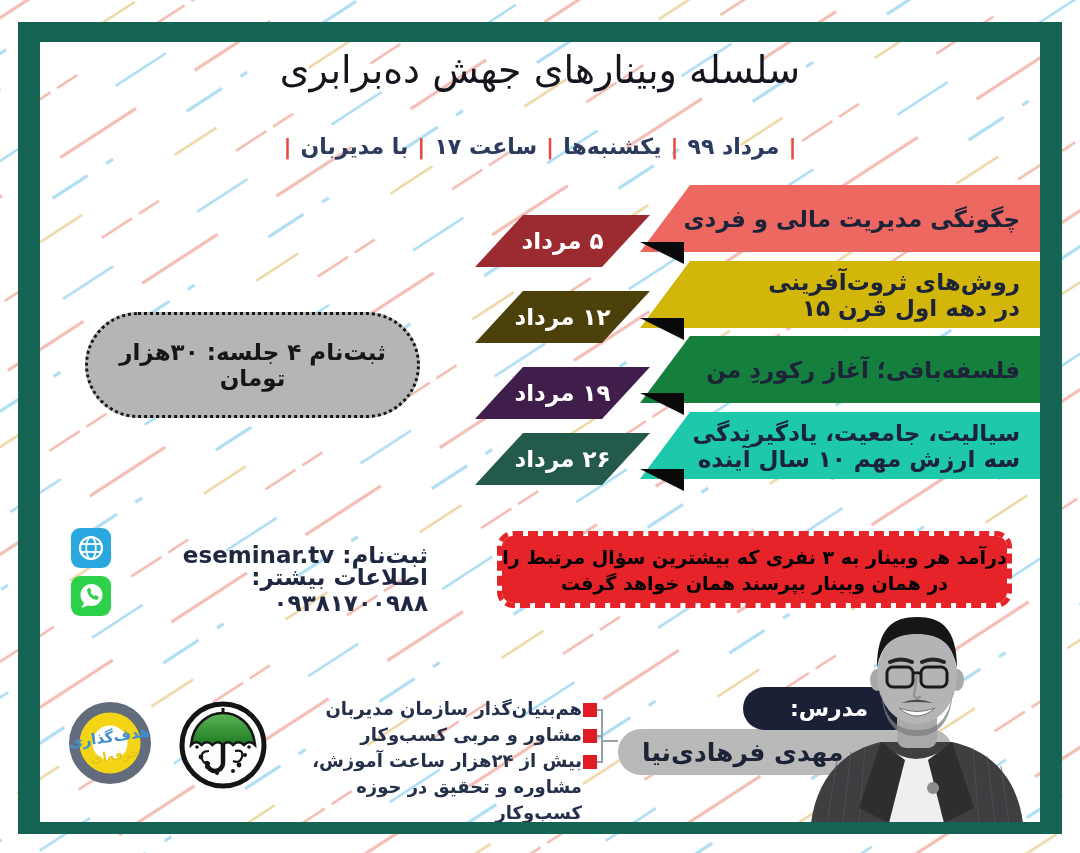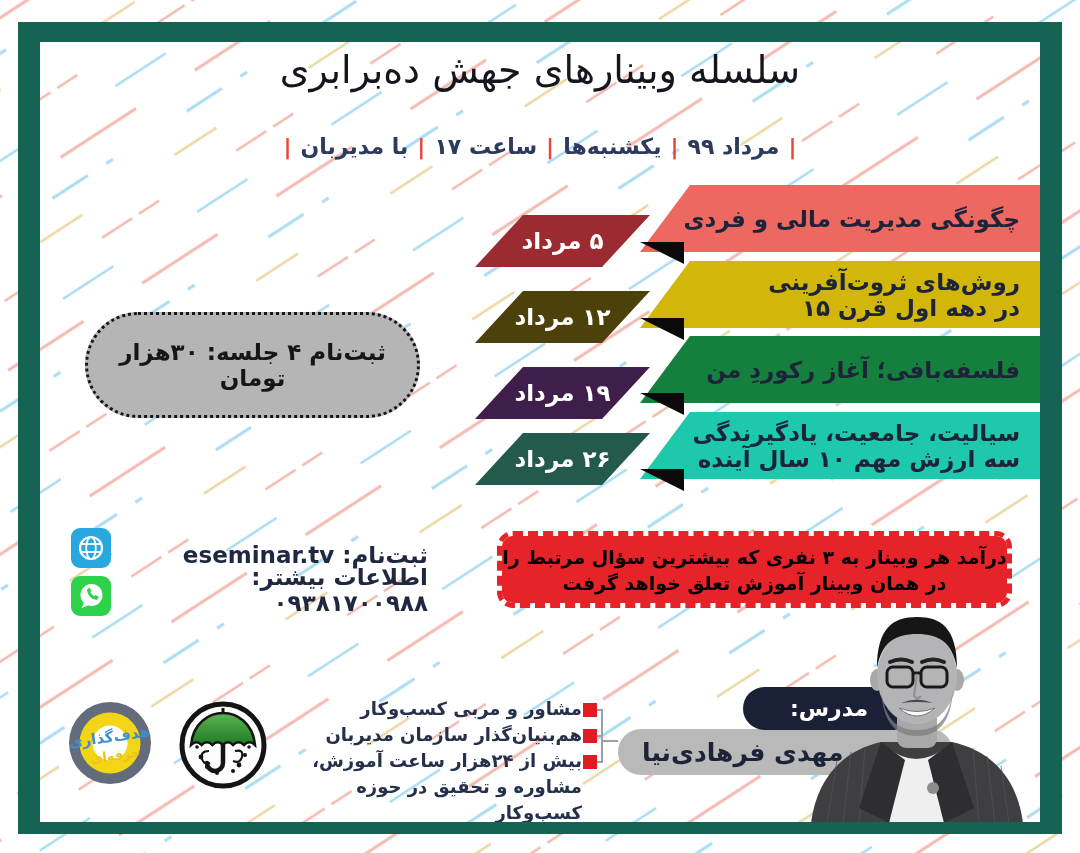--- a/index.html
+++ b/index.html
@@ -157,21 +157,21 @@
       </div>
       <div class="ctext">
         <span>اطلاعات بیشتر:</span>
         <span>۰۹۳۸۱۷۰۰۹۸۸</span>
       </div>
     </div>
   </div>
 
   <div class="prize" style="background-color: rgb(229, 35, 41); border-color: rgb(229, 35, 41);">
     <span>درآمد هر وبینار به ۳ نفری که بیشترین سؤال مرتبط را</span>
-    <span>در همان وبینار آموزش تعلق خواهد گرفت</span>
+    <span>در همان وبینار بپرسند همان خواهد گرفت</span>
   </div>
 
   <svg class="photo" viewBox="0 0 247 213">
     <path d="M18,213 C24,166 52,140 88,132 L159,132 C196,140 224,166 230,213 Z" fill="#3f3f41"></path>
     <g stroke="#56565c" stroke-width="1.2" opacity="0.6">
       <line x1="34" y1="213" x2="44" y2="150"></line>
         <line x1="50" y1="213" x2="58" y2="142"></line>
       <line x1="66" y1="213" x2="72" y2="138"></line>
         <line x1="180" y1="138" x2="186" y2="213"></line>
       <line x1="194" y1="146" x2="202" y2="213"></line>
@@ -196,22 +196,22 @@
     <path d="M108,93 Q124,86 140,93 Q124,91 108,93 Z" fill="#4a4a4c"></path>
     <circle cx="140" cy="178" r="6" fill="#8d8d90"></circle>
   </svg>
 
   <div class="label-pill" style="background-color: rgb(26, 32, 54);">مدرس:</div>
   <div class="name-pill" style="background-color: rgb(185, 185, 185);">
     <span dir="rtl">مهدی فرهادی‌نیا</span>
   </div>
 
   <div class="credentials">
+    <div>هم‌بنیان‌گذار سازمان مدیربان</div>
     <div>مشاور و مربی کسب‌وکار</div>
-    <div>هم‌بنیان‌گذار سازمان مدیربان</div>
     <div>بیش از ۲۴هزار ساعت آموزش،</div>
     <div>مشاوره و تحقیق در حوزه کسب‌وکار</div>
   </div>
   <div class="bullet b1" style="background-color: rgb(224, 27, 36);"></div>
   <div class="bullet b2" style="background-color: rgb(224, 27, 36);"></div>
   <div class="bullet b3" style="background-color: rgb(224, 27, 36);"></div>
   <div class="cline cline-v"></div>
   <div class="cline cline-h"></div>
   <div class="cline stub s1"></div>
   <div class="cline stub s2"></div>

